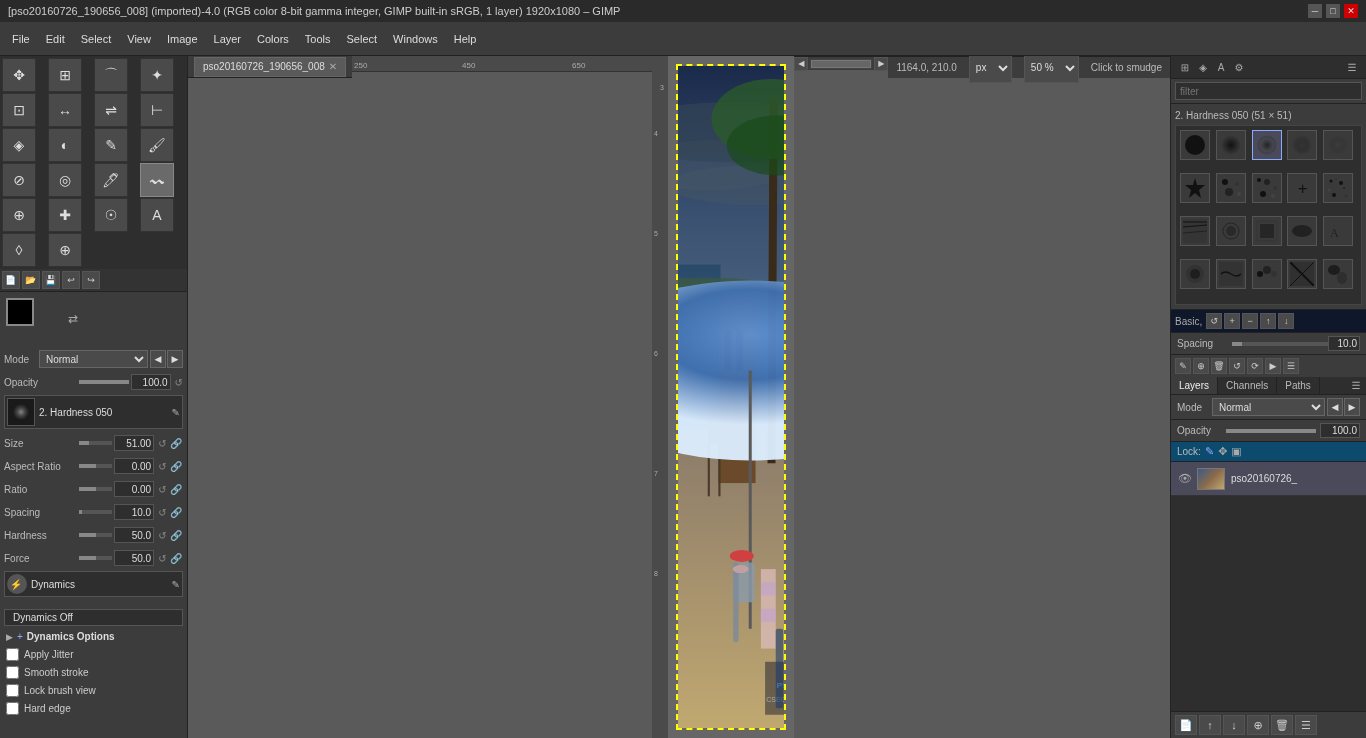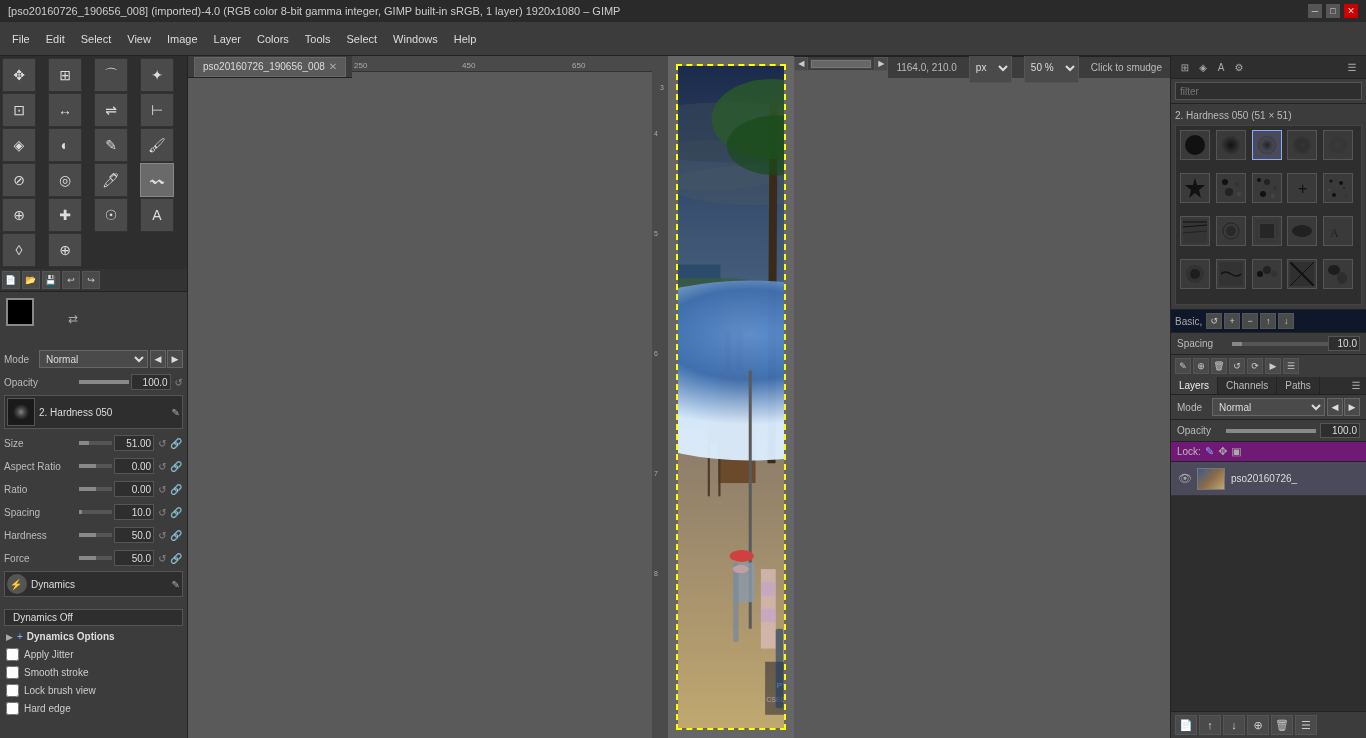--- a/index.html
+++ b/index.html
@@ -591,21 +591,21 @@
       background: #2e2e2e;
       border: 1px solid #555;
       padding: 1px 2px;
       margin-left: auto;
     }
 
     .layers-lock-row {
       display: flex;
       align-items: center;
       padding: 3px 6px;
-      background: #701a75;
+      background: #0c4a6e;
       border-bottom: 1px solid #222;
       gap: 4px;
     }
     .lock-label { font-size: 10px; color: #bbb; }
     .lock-icon {
       font-size: 11px;
       cursor: pointer;
       color: #aaa;
     }
     .lock-icon.active { color: #88aaff; }

